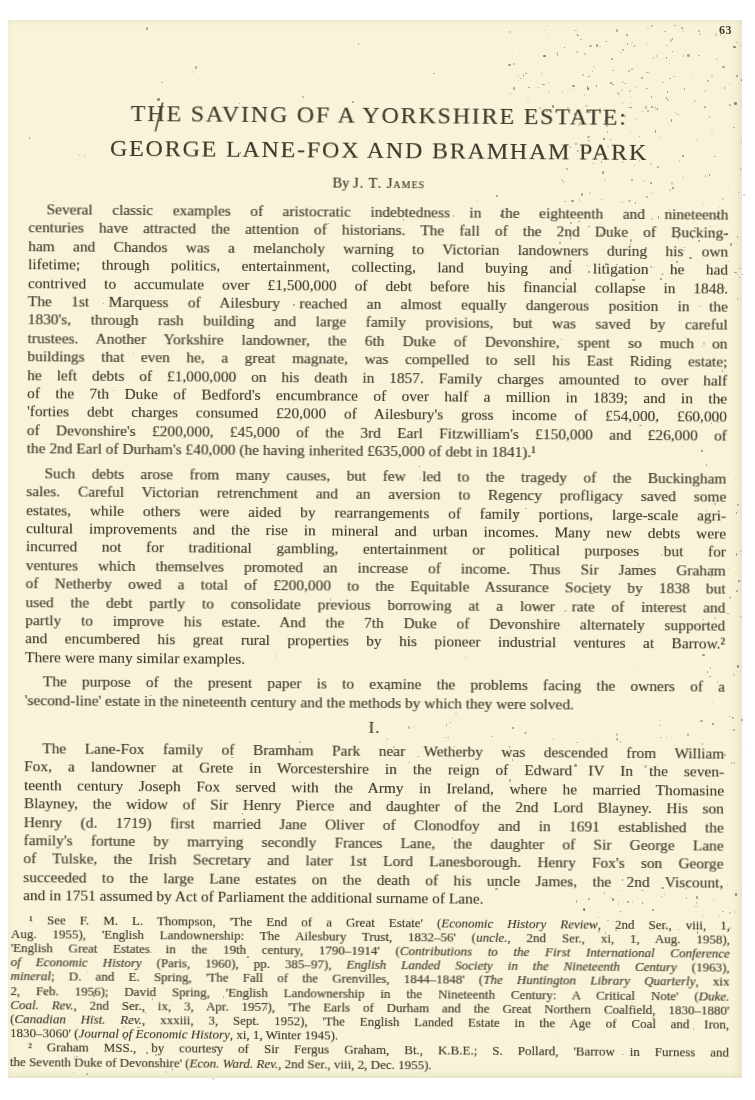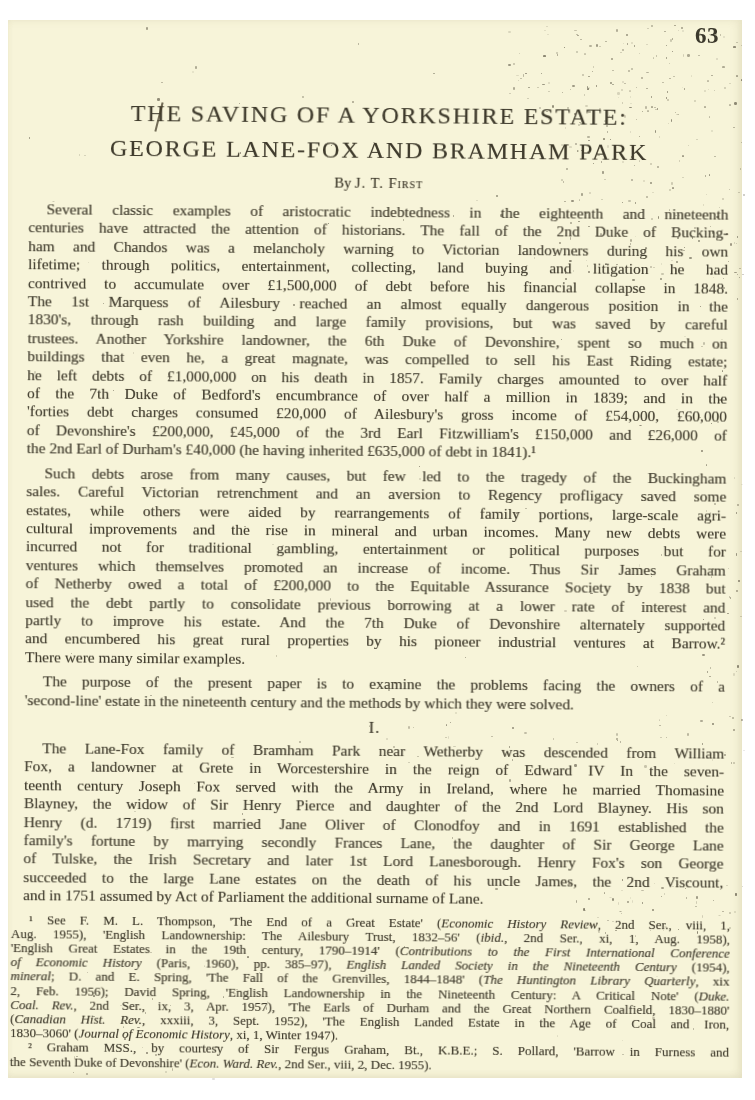--- a/index.html
+++ b/index.html
@@ -7,22 +7,22 @@
     width:755px;height:1100px;overflow:hidden;background:#ffffff;
     font-family:"Liberation Serif","DejaVu Serif",serif;
     position:relative;
   }
   .page{
     position:absolute;left:8px;top:20px;width:734px;height:1058px;
     background:#f7f4d9;
     box-shadow:inset -4px 0 8px rgba(120,105,60,0.10), inset 0 -3px 6px rgba(120,105,60,0.06);
   }
   .pagenum{
-    position:absolute;top:3px;right:23px;
-    font-size:23px;color:#3c392c;font-weight:bold;letter-spacing:0.5px;
+    position:absolute;top:3px;right:10px;
+    font-size:12px;color:#3c392c;font-weight:bold;letter-spacing:0.5px;
   }
   .content{
     position:absolute;left:22px;top:0;width:700px;
     color:#413d2f;
     transform:rotate(0.45deg);
     transform-origin:15% 0;
     text-shadow:0.3px 0.3px 0.6px rgba(70,62,42,0.45);
     filter:blur(0.22px);
   }
   .title-block{margin-top:76px;}
@@ -58,21 +58,21 @@
 <body>
 
 <div class="page">
   <div class="pagenum">63</div>
 
   <div class="content">
     <div class="title-block">
       <div class="title-line">THE SAVING OF A YORKSHIRE ESTATE:</div>
       <div class="title-line">GEORGE LANE-FOX AND BRAMHAM PARK</div>
     </div>
-    <div class="byline"><span>By </span><span class="name">J. T. First</span></div>
+    <div class="byline"><span>By </span><span class="name">J. T. James</span></div>
 
     <div class="bodytext">
       <div id="intro-paragraphs">
           <div class="para">
             <div class="tline first"><span>Several classic examples of aristocratic indebtedness in the eighteenth and nineteenth</span></div>
             <div class="tline"><span>centuries have attracted the attention of historians.  The fall of the 2nd Duke of Bucking-</span></div>
             <div class="tline"><span>ham and Chandos was a melancholy warning to Victorian landowners during his own</span></div>
             <div class="tline"><span>lifetime; through politics, entertainment, collecting, land buying and litigation he had</span></div>
             <div class="tline"><span>contrived to accumulate over £1,500,000 of debt before his financial collapse in 1848.</span></div>
             <div class="tline"><span>The 1st Marquess of Ailesbury reached an almost equally dangerous position in the</span></div>
@@ -113,28 +113,28 @@
             <div class="tline"><span>Henry (d. 1719) first married Jane Oliver of Clonodfoy and in 1691 established the</span></div>
             <div class="tline"><span>family's fortune by marrying secondly Frances Lane, the daughter of Sir George Lane</span></div>
             <div class="tline"><span>of Tulske, the Irish Secretary and later 1st Lord Lanesborough.  Henry Fox's son George</span></div>
             <div class="tline"><span>succeeded to the large Lane estates on the death of his uncle James, the 2nd Viscount,</span></div>
             <div class="tline last"><span>and in 1751 assumed by Act of Parliament the additional surname of Lane.</span></div>
           </div>
         </div>
       <div id="footnotes" class="footnotes">
           <div class="para">
             <div class="tline first"><span>¹ See F. M. L. Thompson, 'The End of a Great Estate' (</span><i>Economic History Review</i><span>, 2nd Ser., viii, 1,</span></div>
-            <div class="tline"><span>Aug. 1955), 'English Landownership: The Ailesbury Trust, 1832–56' (</span><i>ibid.</i><span>, 2nd Ser., xi, 1, Aug. 1958),</span></div>
+            <div class="tline"><span>Aug. 1955), 'English Landownership: The Ailesbury Trust, 1832–56' (</span><i>uncle.</i><span>, 2nd Ser., xi, 1, Aug. 1958),</span></div>
             <div class="tline"><span>'English Great Estates in the 19th century, 1790–1914' (</span><i>Contributions to the First International Conference</i></div>
-            <div class="tline"><i>of Economic History</i><span> (Paris, 1960), pp. 385–97), </span><i>English Landed Society in the Nineteenth Century</i><span> (1954),</span></div>
+            <div class="tline"><i>of Economic History</i><span> (Paris, 1960), pp. 385–97), </span><i>English Landed Society in the Nineteenth Century</i><span> (1963),</span></div>
             <div class="tline"><i>mineral</i><span>; D. and E. Spring, 'The Fall of the Grenvilles, 1844–1848' (</span><i>The Huntington Library Quarterly</i><span>, xix</span></div>
             <div class="tline"><span>2, Feb. 1956); David Spring, 'English Landownership in the Nineteenth Century: A Critical Note' (</span><i>Duke.</i></div>
             <div class="tline"><i>Coal. Rev.</i><span>, 2nd Ser., ix, 3, Apr. 1957), 'The Earls of Durham and the Great Northern Coalfield, 1830–1880'</span></div>
             <div class="tline"><span>(</span><i>Canadian Hist. Rev.</i><span>, xxxiii, 3, Sept. 1952), 'The English Landed Estate in the Age of Coal and Iron,</span></div>
-            <div class="tline last"><span>1830–3060' (</span><i>Journal of Economic History</i><span>, xi, 1, Winter 1947).</span></div>
+            <div class="tline last"><span>1830–3060' (</span><i>Journal of Economic History</i><span>, xi, 1, Winter 1945).</span></div>
           </div>
           <div class="para">
             <div class="tline first"><span>² Graham MSS., by courtesy of Sir Fergus Graham, Bt., K.B.E.; S. Pollard, 'Barrow in Furness and</span></div>
             <div class="tline last"><span>the Seventh Duke of Devonshire' (</span><i>Econ. Ward. Rev.</i><span>, 2nd Ser., viii, 2, Dec. 1955).</span></div>
           </div>
         </div>
     </div>
   </div>
 
   <div class="noise">

